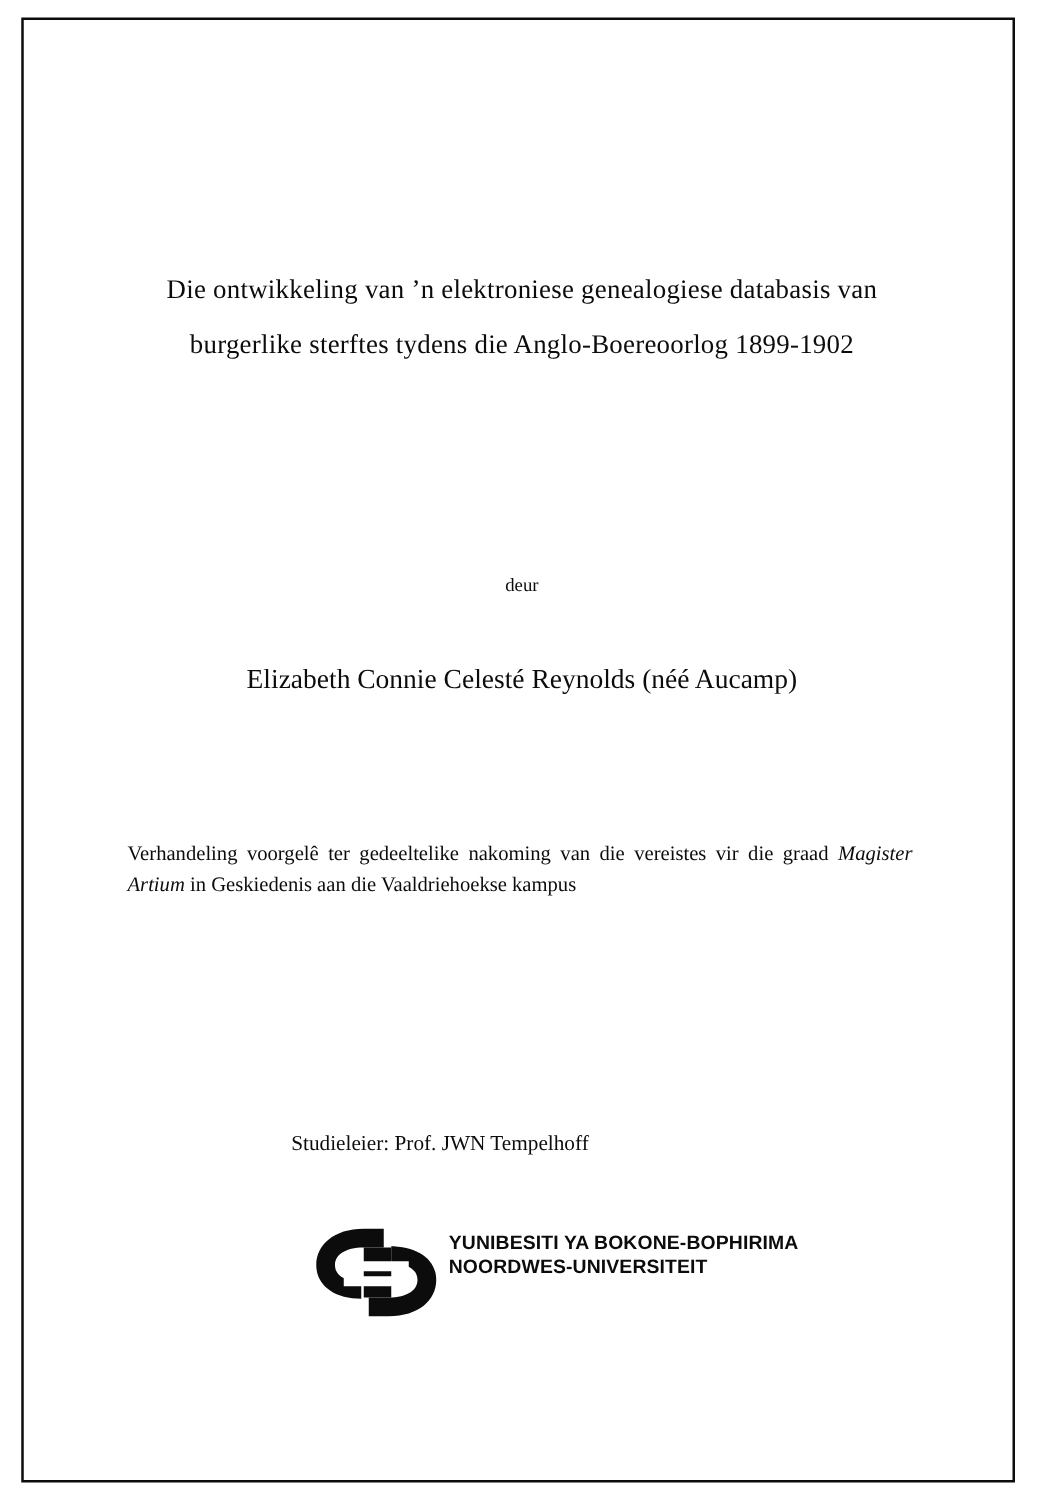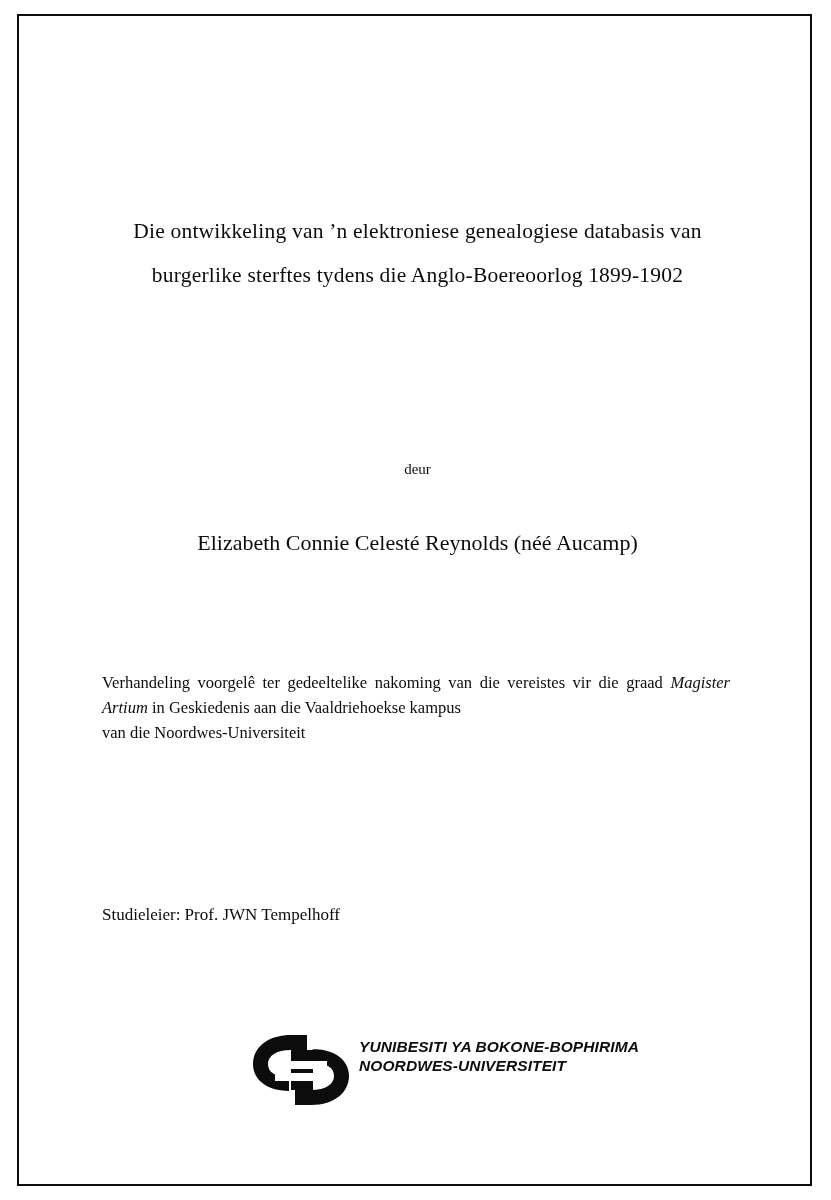--- a/index.html
+++ b/index.html
@@ -84,31 +84,31 @@
   .statement em {
     font-style: italic;
   }
   .supervisor {
     position: absolute;
     top: 888px;
     left: 7px;
     width: 500px;
     font-size: 17px;
     line-height: 26px;
+    text-align: center;
   }
   .supervisor div {
     white-space: nowrap;
   }
   .logo-block {
     position: absolute;
-    top: 1017px;
+    top: 965px;
     left: 152px;
     width: 420px;
     height: 80px;
-    font-style: italic;
   }
   .logo-mark {
     position: absolute;
     left: 0;
     top: 0;
     width: 108px;
     height: 78px;
   }
   .logo-text {
     position: absolute;
@@ -135,21 +135,20 @@
       <span class="line">Die ontwikkeling van ’n elektroniese genealogiese databasis van</span>
       <span class="line">burgerlike sterftes tydens die Anglo-Boereoorlog 1899-1902</span>
     </div>
 
     <div class="byline-label">deur</div>
 
     <div class="author">Elizabeth Connie Celesté Reynolds (néé Aucamp)</div>
 
     <div class="statement">
       <span>Verhandeling voorgelê ter gedeeltelike nakoming van die vereistes vir die graad </span><em>Magister Artium</em><span> in Geskiedenis aan die Vaaldriehoekse kampus</span>
-      <div class="last">van die Noordwes-Universiteit</div>
     </div>
 
     <div class="supervisor">
       <div>Studieleier: Prof. JWN Tempelhoff</div>
     </div>
 
     <div class="logo-block">
       <svg class="logo-mark" viewBox="0 0 108 78" aria-hidden="true">
         <path d="M44 4 C20 4 6 17 6 33 C6 49 20 60 42 60 L42 46 C28 46 21 41 21 33 C21 25 29 19 44 19 L60 19 L60 4 Z" fill="#0c0c0c"></path>
         <path d="M64 18 C88 18 102 29 102 45 C102 61 88 74 64 74 L48 74 L48 59 L64 59 C79 59 87 53 87 45 C87 37 80 32 66 32 L66 18 Z" fill="#0c0c0c"></path>

